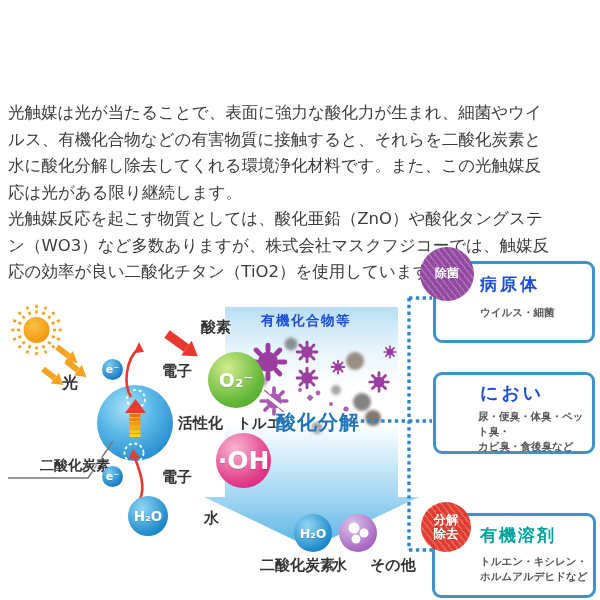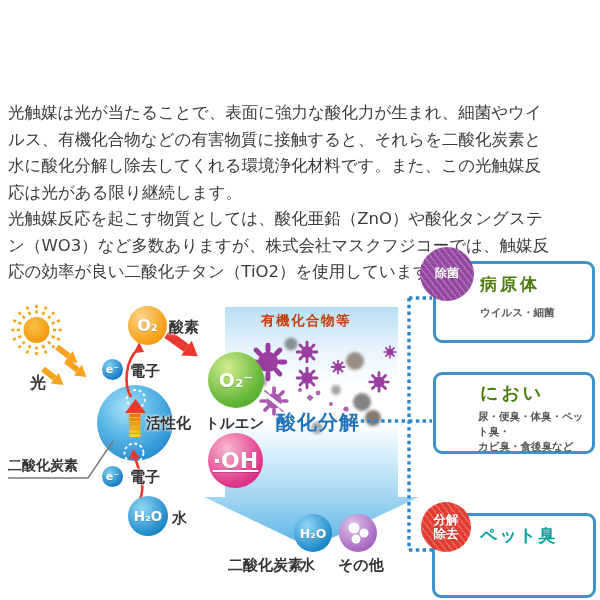--- a/index.html
+++ b/index.html
@@ -4,49 +4,49 @@
 <style>
   html,body{margin:0;padding:0;background:#fff;}
   .page{position:relative;width:600px;height:600px;background:#fff;overflow:hidden;
         font-family:"DejaVu Sans",sans-serif;color:#333;}
   .gfx{position:absolute;left:0;top:0;width:600px;height:600px;z-index:1;}
   .abs{position:absolute;z-index:2;}
   .pre{white-space:pre-line;}
   .page-title{left:8px;top:10px;font-size:29px;font-weight:bold;color:#0d0d0d;letter-spacing:1px;}
   .body-text{left:8px;top:56px;width:588px;font-size:16.5px;line-height:26.6px;color:#3b3b3b;margin-top:44px;}
   .body-text2{top:162px;}
-  .lbl{font-weight:bold;color:#333;font-size:15px;text-shadow:0 0 3px #fff,0 0 3px #fff;}
+  .lbl{font-weight:bold;color:#333;font-size:15px;text-shadow:0 0 3px #fff,0 0 3px #fff;margin-left:32px;}
   .ball{border-radius:50%;display:flex;align-items:center;justify-content:center;
         color:#fff;font-weight:bold;text-shadow:0 1px 1px rgba(0,0,0,.18);}
   .b-o2{left:128px;top:306px;width:39px;height:39px;font-size:16px;
         background:radial-gradient(circle at 35% 30%,#fdd58c,#f7a31d 62%,#ef8c00);}
   .b-e{width:21px;height:21px;font-size:11px;
        background:radial-gradient(circle at 35% 30%,#7fd0f0,#1a7ec6 70%,#0c6ab3);}
   .b-h2o{background:radial-gradient(circle at 35% 30%,#92d6f3,#1d8aca 70%,#1079bd);}
   .b-o2m{left:208px;top:352px;width:56px;height:56px;font-size:19px;
         background:radial-gradient(circle at 35% 28%,#d3ec8e,#62b637 65%,#48a12c);}
-  .b-oh{left:208px;top:433px;width:55px;height:55px;font-size:22px;
-        background:radial-gradient(circle at 35% 28%,#f8b7d1,#e2418d 62%,#d41270);text-decoration:underline;}
+  .b-oh{left:216px;top:433px;width:55px;height:55px;font-size:25px;
+        background:radial-gradient(circle at 35% 28%,#f8b7d1,#e2418d 62%,#d41270);}
   .b-co2{left:243px;top:513px;width:40px;height:40px;font-size:13px;
         background:radial-gradient(circle at 35% 28%,#e3e3e3,#9d9d9d 65%,#828282);}
   .b-oth{left:339px;top:514px;width:38px;height:38px;
         background:radial-gradient(circle at 35% 28%,#dcc3ea,#a968c2 70%,#9a55b5);}
   .effect-panel{border:3px solid #3f93cc;border-radius:9px;background:#fff;}
   .ep-title{position:absolute;left:44px;font-weight:bold;}
-  .t-blue{color:#4d7c0f;}
+  .t-blue{color:#1d4ed8;}
   .t-teal{color:#00a29a;}
   .ep-desc{position:absolute;left:44px;font-size:10.5px;color:#555;line-height:1.45;font-weight:bold;}
   .badge{position:absolute;z-index:3;border-radius:50%;display:flex;align-items:center;justify-content:center;
          color:#fff;font-weight:bold;text-align:center;line-height:1.15;
          text-shadow:0 1px 1px rgba(0,0,0,.2);}
   .hatch{background-image:repeating-linear-gradient(52deg,rgba(255,255,255,.22) 0 1.5px,rgba(255,255,255,0) 1.5px 5px);}
   .bg-purple{background-color:#9449a1;}
   .bg-blue{background-color:#1d72b8;}
   .bg-red{background-color:#e23b30;}
-  .panel-head{left:261px;top:312px;font-size:13.5px;font-weight:bold;color:#c2410c;letter-spacing:1.5px;}
+  .panel-head{left:261px;top:312px;font-size:13.5px;font-weight:bold;color:#1d4ed8;letter-spacing:1.5px;}
   .oxdec{left:276px;top:409px;font-size:20px;font-weight:bold;color:#1e73b9;letter-spacing:1px;text-shadow:0 0 3px #fff;}
 </style>
 </head>
 <body>
 
 <div class="page">
 
   <svg class="gfx" viewBox="0 0 600 600" aria-hidden="true">
     <defs>
       <radialGradient id="gSun" cx="40%" cy="35%" r="75%">
@@ -191,21 +191,20 @@
   <p class="abs body-text pre">光触媒は光が当たることで、表面に強力な酸化力が生まれ、細菌やウイ
 ルス、有機化合物などの有害物質に接触すると、それらを二酸化炭素と
 水に酸化分解し除去してくれる環境浄化材料です。また、この光触媒反
 応は光がある限り継続します。</p>
   <p class="abs body-text body-text2 pre">光触媒反応を起こす物質としては、酸化亜鉛（ZnO）や酸化タングステ
 ン（WO3）など多数ありますが、株式会社マスクフジコーでは、触媒反
 応の効率が良い二酸化チタン（TiO2）を使用しています。</p>
 
   <div class="abs lbl" style="left:30px;top:373px;font-size:16px;">光</div>
 
-  <div class="abs ball b-o2">O₂</div>
   <div class="abs lbl" style="left:169px;top:318px;">酸素</div>
 
   <div class="abs ball b-e" style="left:102px;top:359px;">e⁻</div>
   <div class="abs lbl" style="left:130px;top:362px;">電子</div>
 
   <div class="abs lbl" style="left:146px;top:414px;">活性化</div>
   <div class="abs lbl" style="left:8px;top:457px;font-size:14px;">二酸化炭素</div>
 
   <div class="abs ball b-e" style="left:102px;top:466px;">e⁻</div>
   <div class="abs lbl" style="left:130px;top:468px;">電子</div>
@@ -237,18 +236,20 @@
   </div>
   <div class="abs badge hatch bg-purple" style="left:420px;top:247px;width:54px;height:54px;font-size:12px;">除菌</div>
 
   <div class="abs effect-panel" style="left:433px;top:372px;width:156px;height:76px;">
     <div class="ep-title t-blue" style="top:6px;font-size:18px;letter-spacing:3px;">におい</div>
     <div class="ep-desc pre" style="top:34px;left:42px;">尿・便臭・体臭・ペット臭・
 カビ臭・食後臭など</div>
   </div>
 
   <div class="abs effect-panel" style="left:432px;top:513px;width:158px;height:79px;">
-    <div class="ep-title t-teal" style="top:8px;left:45px;font-size:17px;letter-spacing:2px;">ペット臭</div>
+    <div class="ep-title t-teal" style="top:8px;left:45px;font-size:17px;letter-spacing:2px;">有機溶剤</div>
+    <div class="ep-desc pre" style="top:38px;left:45px;">トルエン・キシレン・
+ホルムアルデヒドなど</div>
   </div>
   <div class="abs badge hatch bg-red pre" style="left:421px;top:502px;width:50px;height:50px;font-size:12.5px;">分解
 除去</div>
 
 </div>
 
 </body></html>

